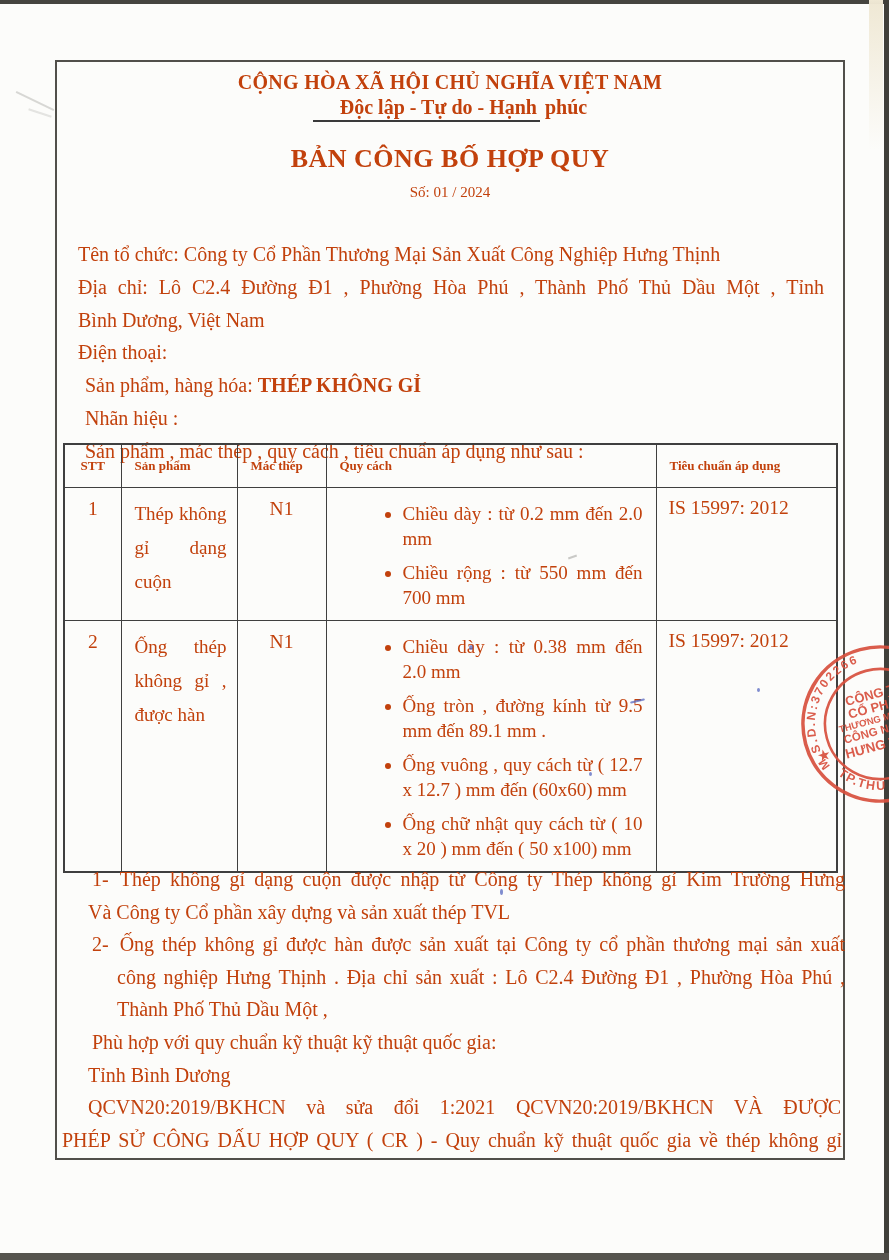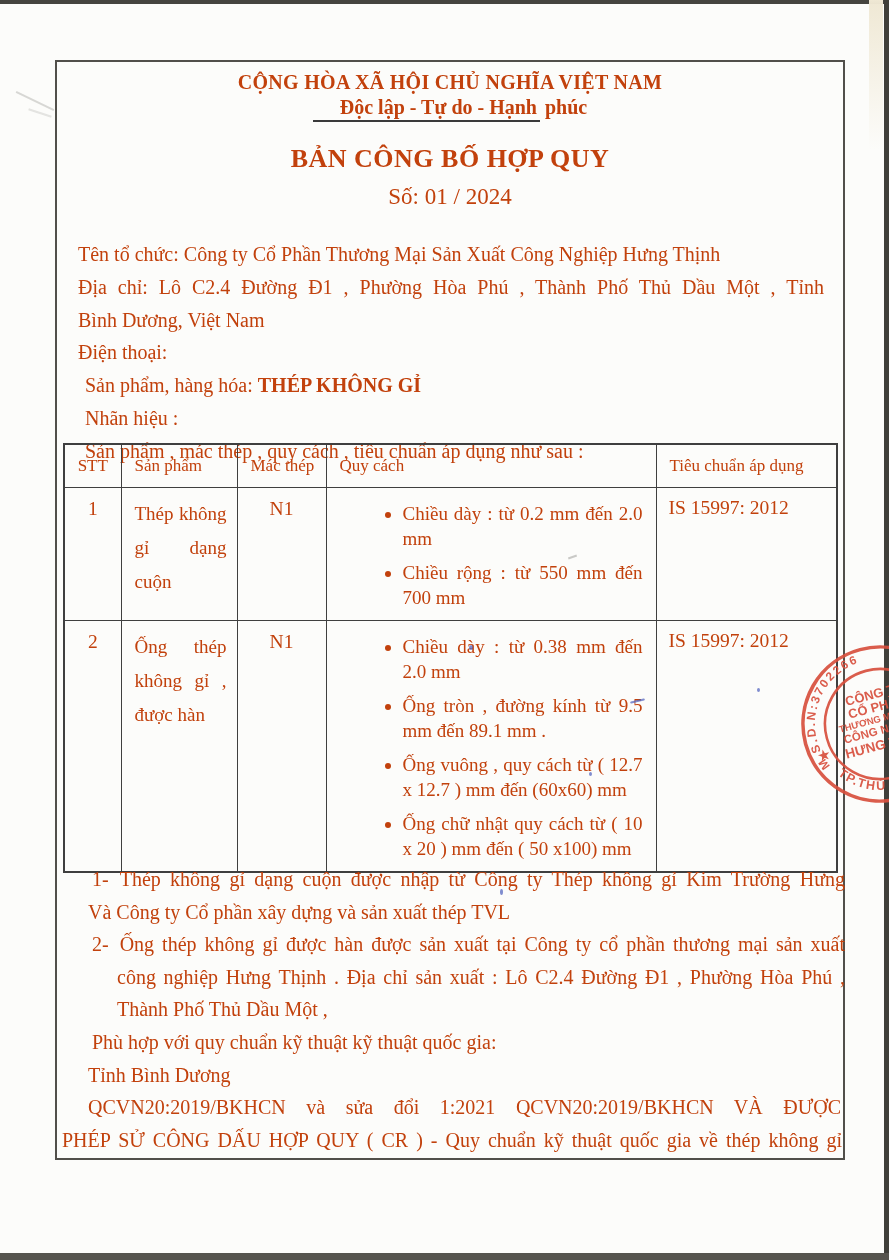--- a/index.html
+++ b/index.html
@@ -17,33 +17,33 @@
 
   
   .frame{position:absolute;left:55px;top:60px;width:790px;height:1100px;
         border:2px solid #514f4a;box-sizing:border-box;}
 
   .center{text-align:center;width:100%;}
   .nat-title{position:absolute;top:9px;left:0;font-size:20px;font-weight:bold;letter-spacing:.3px;}
   .motto{position:absolute;top:34px;left:0;font-size:20px;font-weight:bold;}
   .motto .u{display:inline-block;border-bottom:2px solid #3a3a3a;padding:0 3px 1px 27px;}
   .doc-title{position:absolute;top:82px;left:0;font-size:26px;font-weight:bold;letter-spacing:.5px;}
-  .doc-number{position:absolute;top:122px;left:0;font-size:23px;}
+  .doc-number{position:absolute;top:122px;left:0;font-size:15px;}
 
   .info{position:absolute;top:176px;left:0;width:100%;font-size:20px;line-height:32.8px;}
   .info .ln{padding-left:21px;}
   .info .ln.ind{padding-left:28px;}
   .info .just{text-align:justify;text-align-last:justify;width:746px;}
   .bold{font-weight:bold;}
 
   table.spec{position:absolute;top:381px;left:6px;border-collapse:collapse;width:773px;
         font-size:19px;table-layout:fixed;}
   table.spec,table.spec th,table.spec td{border:1.6px solid #3f3f3f;}
   table.spec{border-width:2px;}
-  table.spec th{font-weight:normal;font-size:17px;height:42px;text-align:left;padding:0 0 0 13px;vertical-align:middle;}
+  table.spec th{font-weight:bold;font-size:13px;height:42px;text-align:left;padding:0 0 0 13px;vertical-align:middle;}
   table.spec th.c{text-align:center;padding:0;}
   table.spec td{vertical-align:top;}
   td.stt,td.grade{text-align:center;padding-top:10px;font-size:19.5px;}
   td.product{padding:9px 10px 0 13px;text-align:justify;line-height:34px;}
   td.specs{padding:6px 2px 0 12px;}
   td.standard{padding:9px 0 0 12px;font-size:19.5px;}
   td.specs ul{margin:8px;padding-left:56px;}
   td.specs li{margin:6px 0 10px 0;line-height:24.5px;text-align:justify;padding-right:3px;}
   tr.r1 td{height:93px;}
   tr.r2 td{height:232px;}

